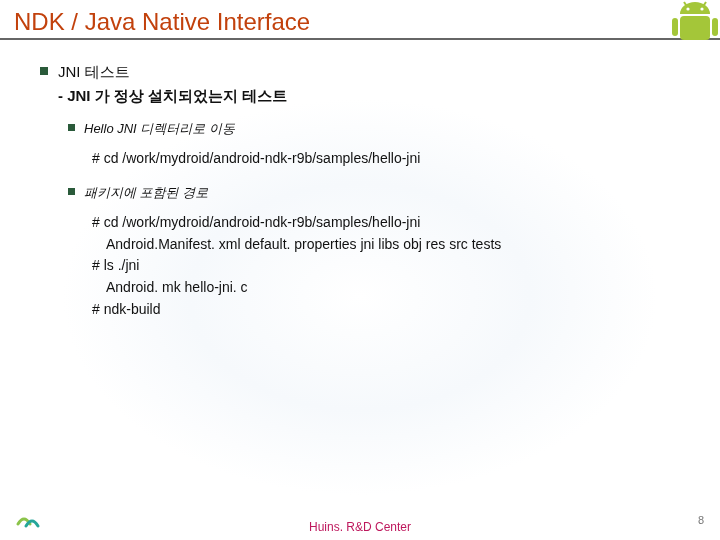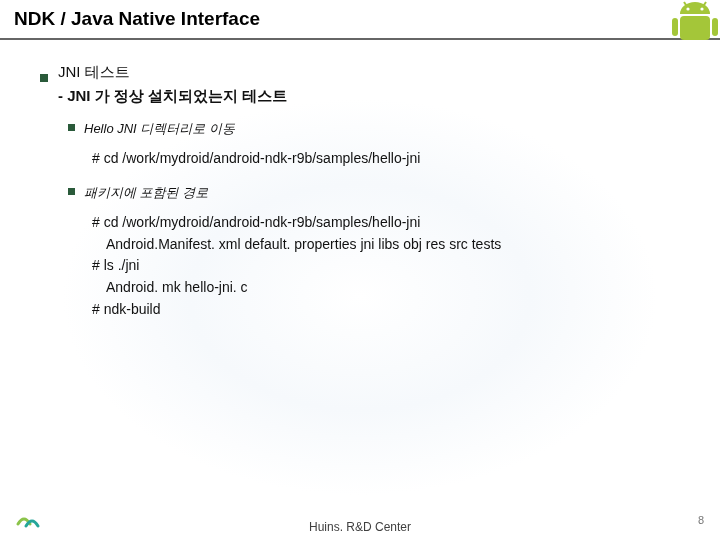--- a/index.html
+++ b/index.html
@@ -1,34 +1,34 @@
 <!DOCTYPE html>
 <html><head>
 <meta charset="utf-8">
 <style>
   * { margin: 0; padding: 0; box-sizing: border-box; }
   html, body { width: 720px; height: 540px; font-family: Arial, "Malgun Gothic", sans-serif; background: #fff; overflow: hidden; }
   .slide { position: relative; width: 720px; height: 540px; }
   .bg-glow { position: absolute; left: 50%; top: 55%; width: 600px; height: 400px; transform: translate(-50%, -50%); background: radial-gradient(ellipse at center, rgba(255,255,255,1) 0%, rgba(240,245,250,0.6) 40%, rgba(255,255,255,0) 70%); pointer-events: none; }
   .title-bar { position: relative; padding: 8px 14px 6px; border-bottom: 2px solid #666; height: 40px; }
-  .title-text { font-size: 19px; font-weight: bold; color: #000000; }
+  .title-text { font-size: 24px; font-weight: normal; color: #c2410c; }
   .android-icon { position: absolute; right: 0; top: 0; width: 58px; height: 40px; overflow: hidden; }
   .content { position: relative; padding: 22px 30px 0 40px; }
   .b1 { margin: 0 0 6px 0; }
-  .b1-row { display: flex; align-items: flex-end; }
+  .b1-row { display: flex; align-items: flex-start; }
   .sq { width: 8px; height: 8px; background: #2a5a3a; margin-top: 5px; margin-right: 10px; flex-shrink: 0; }
   .b1-text { font-size: 15px; color: #111; line-height: 1.35; }
   .dash-line { padding-left: 18px; font-size: 15px; color: #111; margin-top: 5px; font-weight: bold; }
   .b2 { margin: 14px 0 0 28px; display: flex; align-items: flex-start; font-style: italic; }
   .sq2 { width: 7px; height: 7px; background: #2a5a3a; margin-top: 4px; margin-right: 9px; flex-shrink: 0; }
   .b2-text { font-size: 13px; color: #111; }
   .code-block { margin: 10px 0 0 52px; font-size: 14px; color: #111; line-height: 1.55; }
   .code-block .ind { padding-left: 14px; }
   .footer { position: absolute; bottom: 0; left: 0; right: 0; height: 30px; }
-  .footer-center { position: absolute; left: 50%; bottom: 6px; transform: translateX(-50%); font-size: 12px; color: #404040; }
+  .footer-center { position: absolute; left: 50%; bottom: 6px; transform: translateX(-50%); font-size: 12px; color: #be185d; }
   .page-num { position: absolute; right: 16px; bottom: 14px; font-size: 11px; color: #777; }
   .logo { position: absolute; left: 14px; bottom: 8px; width: 30px; height: 22px; }
 </style>
 </head>
 <body>
 
 <div class="slide">
   <div class="bg-glow"></div>
 
   <div class="title-bar">

